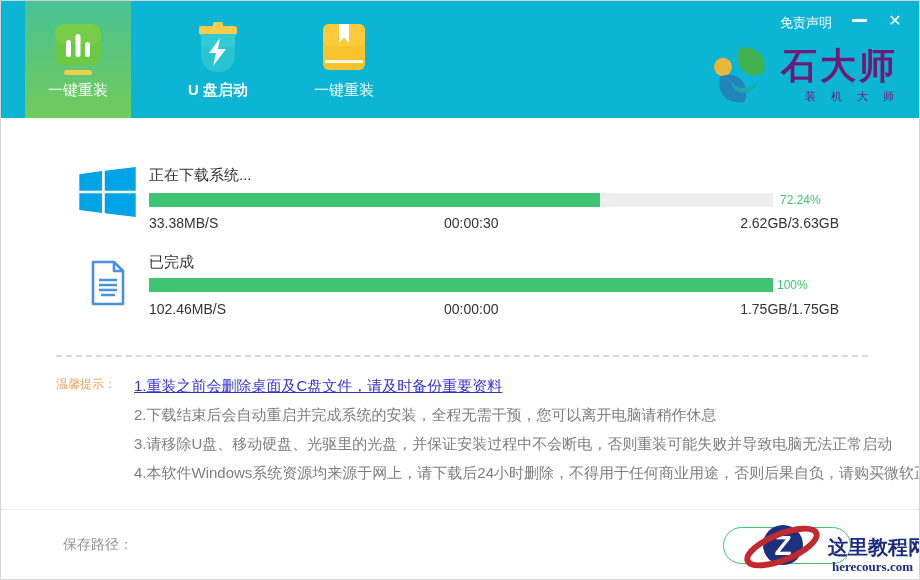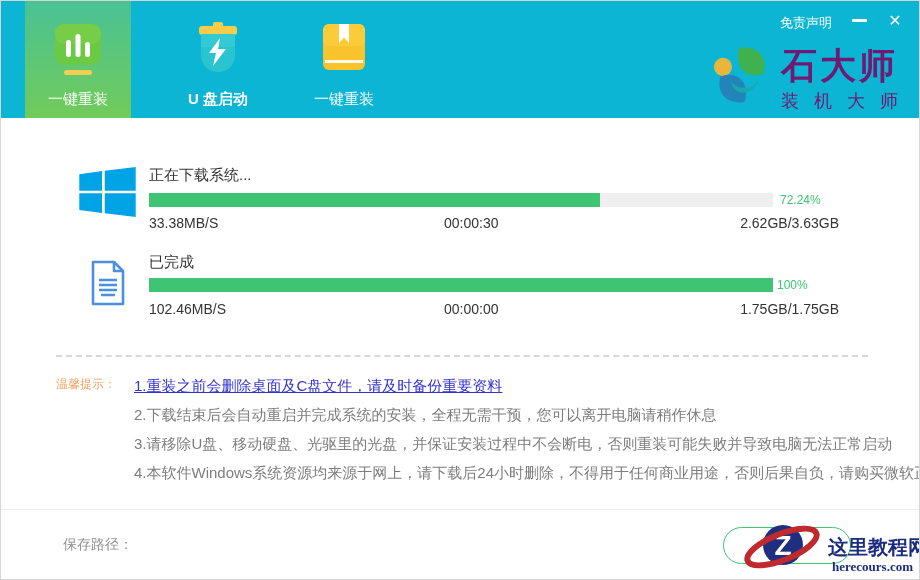--- a/index.html
+++ b/index.html
@@ -4,36 +4,36 @@
 <style>
   * { margin:0; padding:0; box-sizing:border-box; }
   body { background:#f4f4f4; font-family:"Liberation Sans","DejaVu Sans",sans-serif; }
   #app { position:relative; width:920px; height:580px; background:#fff; overflow:hidden;
          border:1px solid #d5d5d5; }
 
   
   .header { position:absolute; left:0; top:0; width:920px; height:117px; background:#0bb5d3; }
   .tab { position:absolute; top:0; height:117px; display:flex; flex-direction:column;
          align-items:center; padding-top:20px; cursor:pointer; }
-  .tab .tab-label { color:#fff; font-size:15px; margin-top:9px; white-space:nowrap; }
+  .tab .tab-label { color:#fff; font-size:15px; white-space:nowrap; }
   .tab-active { left:24px; width:106px; background:linear-gradient(180deg,#49c295 0%,#72cb59 100%); }
   .tab-usb { left:167px; width:100px;font-weight:bold; }
   .tab-tut { left:293px; width:100px; }
 
   .disclaimer { position:absolute; left:779px; top:13px; color:#fff; font-size:13px; cursor:pointer; }
   .win-btn { position:absolute; top:8px; width:26px; height:22px; display:flex;
              align-items:center; justify-content:center; cursor:pointer; color:#fff; }
   .btn-min { left:845px; }
   .btn-min .dash { width:15px; height:3px; background:#fff; border-radius:1px; }
   .btn-close { left:881px; font-size:16px; font-weight:bold; }
 
   .brand { position:absolute; left:712px; top:44px; display:flex; align-items:flex-start; }
   .brand-text { margin-left:10px; color:#701a75; }
   .brand-title { font-size:36px; font-weight:bold; letter-spacing:3px; line-height:1.15; }
-  .brand-sub { font-size:18px; letter-spacing:15px; margin-top:3px; white-space:nowrap; }
+  .brand-sub { font-size:11px; letter-spacing:15px; margin-top:3px; white-space:nowrap;margin-left:24px; }
 
   
   .abs { position:absolute; }
   .dl-title { font-size:15px; color:#333; }
   .bar { width:624px; height:14px; background:#efefef; overflow:hidden; }
   .bar-fill { height:100%; background:#3ec473; }
   .pct { font-size:12px; color:#3ec473; }
   .stats { width:690px; font-size:14px; color:#333;text-align:right; }
   .stats .speed { position:absolute; left:0; top:0; }
   .stats .elapsed { position:absolute; left:295px; top:0; }

